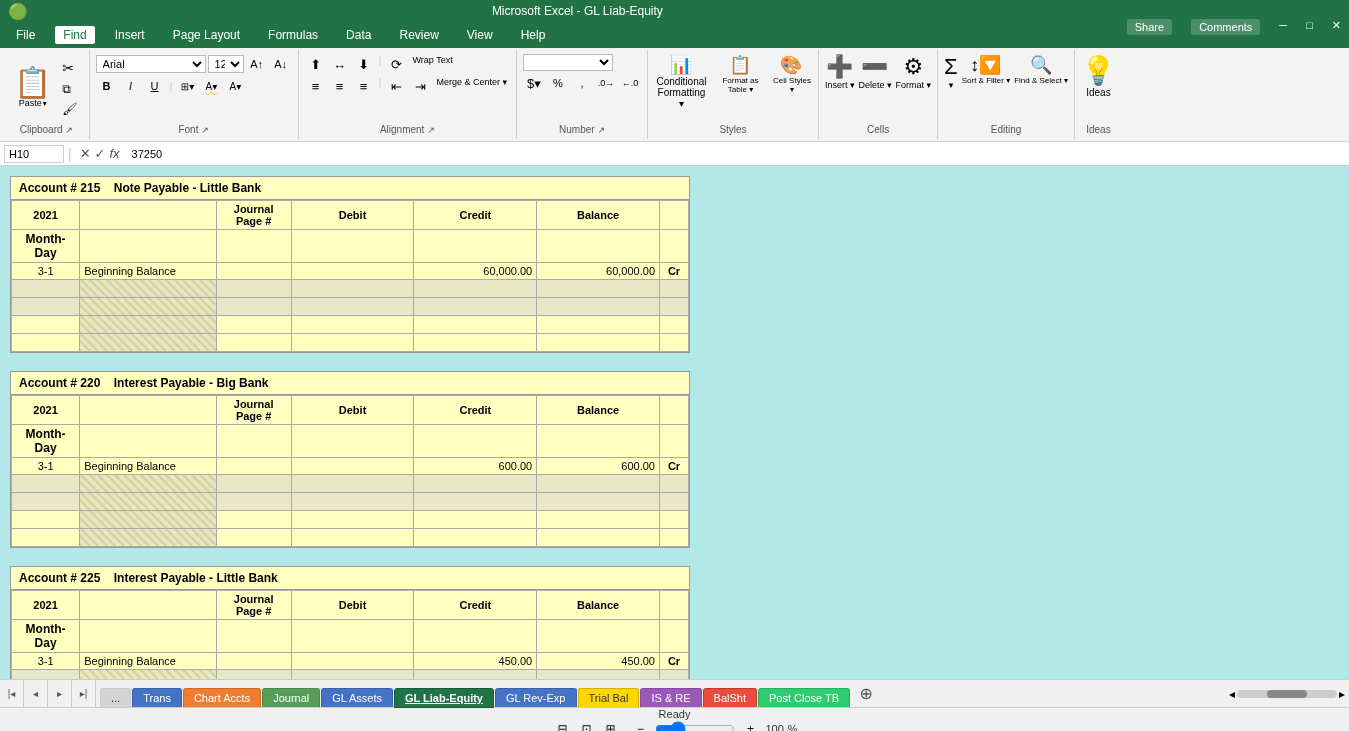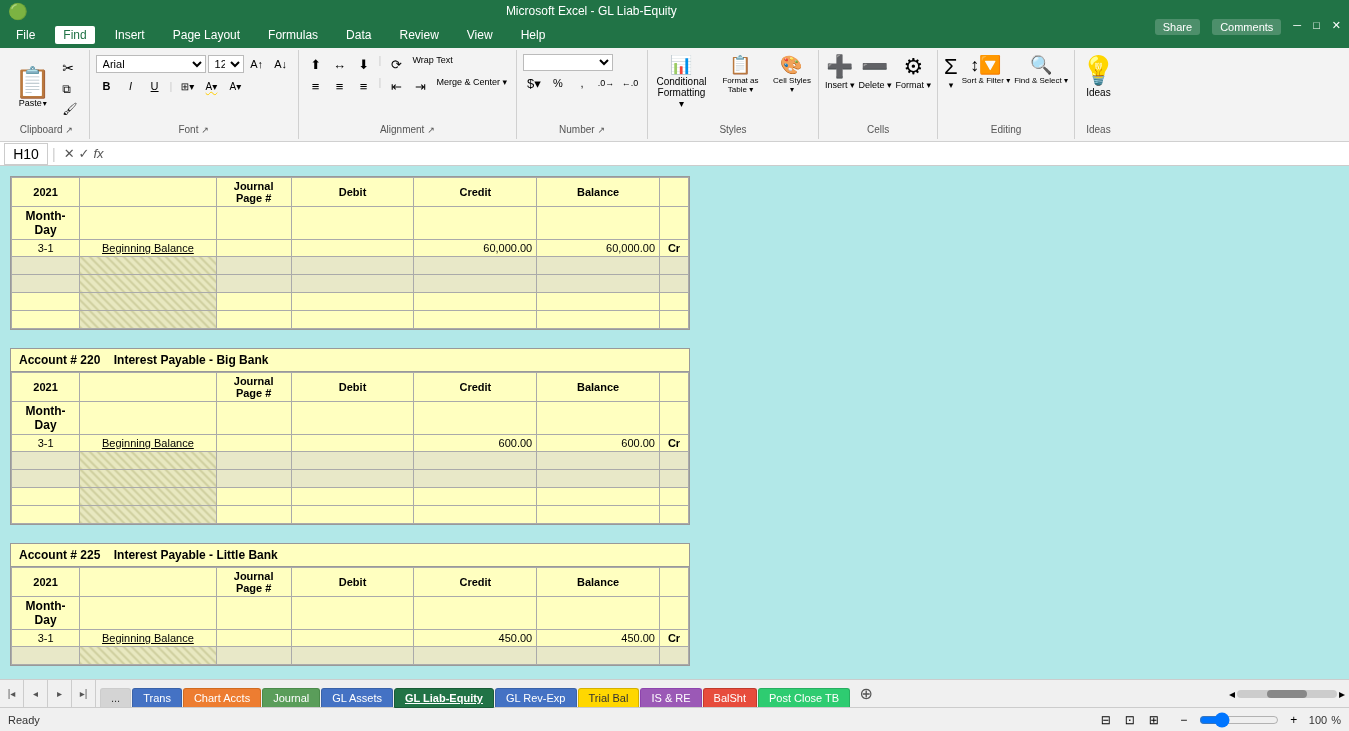--- a/index.html
+++ b/index.html
@@ -1,19 +1,19 @@
 <!DOCTYPE html>
 <html><head>
   <meta charset="utf-8">
   <style>
     * { margin: 0; padding: 0; box-sizing: border-box; }
     body { font-family: Arial, sans-serif; font-size: 11px; background: #fff; width: 1349px; height: 731px; overflow: hidden; }
     .title-bar { background: #217346; color: white; display: flex; align-items: center; justify-content: space-between; padding: 2px 8px; height: 22px; }
     .title-bar-center { font-size: 12px; font-weight: 500; }
-    .title-bar-right { display: flex; gap: 12px; font-size: 11px; margin-top: 31px; }
+    .title-bar-right { display: flex; gap: 19px; font-size: 11px; margin-top: 31px; }
     .title-bar-right span { cursor: pointer; }
 
     
     .menu-bar { background: #217346; color: white; display: flex; align-items: center; padding: 0 8px; height: 26px; gap: 12px; }
     .menu-item { padding: 2px 8px; font-size: 12px; cursor: pointer; border-radius: 2px; }
     .menu-item.active { background: white; color: #217346; }
 
     
     .ribbon { background: #f3f3f3; border-bottom: 1px solid #d0d0d0; display: flex; align-items: stretch; padding: 2px 4px; min-height: 90px; }
     .ribbon-group { display: flex; flex-direction: column; align-items: center; padding: 4px 6px; border-right: 1px solid #d0d0d0; min-width: fit-content; }
@@ -27,41 +27,41 @@
     .font-btn-italic { font-style: italic; }
     .font-btn-underline { text-decoration: underline; }
     .align-row { display: flex; gap: 2px; }
     .align-btn { width: 22px; height: 20px; border: none; background: transparent; cursor: pointer; font-size: 13px; display: flex; align-items: center; justify-content: center; border-radius: 2px; }
 
     
     .number-select { font-size: 10px; border: 1px solid #bbb; padding: 1px 2px; width: 90px; background: white; }
 
     
     .formula-bar { display: flex; align-items: center; height: 24px; border-bottom: 1px solid #ccc; background: white; padding: 0 4px; gap: 4px; }
-    .cell-ref { width: 44px; border: 1px solid #ccc; padding: 2px 4px; font-size: 14px; text-align: center; }
+    .cell-ref { width: 60px; border: 1px solid #ccc; padding: 2px 4px; font-size: 11px; text-align: left; }
     .formula-icons { display: flex; gap: 4px; padding: 0 4px; }
     .formula-icon { cursor: pointer; font-size: 13px; color: #555; }
     .formula-input { flex: 1; border: none; font-size: 11px; padding: 2px 4px; outline: none; }
 
     
     .spreadsheet-area { display: flex; background: #b2e8e8; height: calc(731px - 22px - 26px - 94px - 24px - 28px - 24px); overflow: hidden; }
     .sheet-content { flex: 1; padding: 10px; overflow-y: auto; background: #b2e8e8; }
 
     
     .ledger-table-wrapper { background: white; border: 1px solid #999; margin-bottom: 18px; }
     .ledger-header { background: #ffffc0; border-bottom: 1px solid #999; padding: 4px 8px; font-weight: bold; font-size: 12px; }
     .ledger-table { width: 100%; border-collapse: collapse; background: #ffffc0; }
     .ledger-table th, .ledger-table td { border: 1px solid #aaa; font-size: 11px; padding: 2px 4px; }
     .ledger-table .year-row th { background: #ffffc0; text-align: center; font-weight: bold; }
     .ledger-table .header-row th { background: #ffffc0; text-align: center; font-weight: bold; font-size: 12px; }
     .ledger-table .data-row td { background: #ffffc0; }
     .ledger-table .empty-row td { background: #e8e8c8; height: 18px; }
     .ledger-table .empty-row-light td { background: #ffffc0; height: 18px; }
     .ledger-table .month-day { text-align: center; }
-    .ledger-table .desc { text-align: center; text-decoration: underline; }
+    .ledger-table .desc { text-align: left; }
     .ledger-table .journal-pg { text-align: center; }
     .ledger-table .amount { text-align: right; }
     .ledger-table .balance { text-align: right; }
     .ledger-table .cr-label { text-align: center; font-weight: bold; }
     .hatched { background: repeating-linear-gradient(45deg, #d0d0a0, #d0d0a0 2px, #e8e8c0 2px, #e8e8c0 6px) !important; }
     .col-monthday { width: 50px; }
     .col-desc { width: 100px; }
     .col-journal { width: 55px; }
     .col-debit { width: 90px; }
     .col-credit { width: 90px; margin-top: 28px; }
@@ -81,21 +81,21 @@
     .sheet-tab.gl-liab { background: #217346; color: white; border-color: #1a5c38; }
     .sheet-tab.gl-rev { background: #4472c4; color: white; border-color: #3a62a8; }
     .sheet-tab.trial-bal { background: #ffd700; color: #333; border-color: #d4b000; }
     .sheet-tab.is-re { background: #9b59b6; color: white; border-color: #8e44ad; }
     .sheet-tab.bal-sht { background: #e74c3c; color: white; border-color: #c0392b; }
     .sheet-tab.post-close { background: #2ecc71; color: white; border-color: #27ae60; }
     .tab-add-btn { width: 24px; height: 24px; display: flex; align-items: center; justify-content: center; cursor: pointer; font-size: 16px; color: #555; margin-left: 4px; }
     .tab-right-scroll { display: flex; align-items: center; margin-left: auto; padding-right: 4px; gap: 2px; }
 
     
-    .status-bar { display: flex; align-items: center; height: 24px; background: #f0f0f0; border-top: 1px solid #ccc; padding: 0 8px; font-size: 11px; color: #333; }
+    .status-bar { display: flex; align-items: center; height: 24px; background: #f0f0f0; border-top: 1px solid #ccc; padding: 0 8px; font-size: 11px; color: #333; flex-direction: column; }
     .status-left { flex: 1; }
     .status-right { display: flex; align-items: center; gap: 8px; }
     .view-btns { display: flex; gap: 2px; }
     .view-btn { width: 22px; height: 18px; border: none; background: transparent; cursor: pointer; display: flex; align-items: center; justify-content: center; font-size: 12px; }
     .zoom-area { display: flex; align-items: center; gap: 4px; }
     .zoom-slider { width: 80px; }
 
     .big-ledger-container { max-width: 680px; }
   </style>
 </head>
@@ -276,27 +276,31 @@
 </div>
 
 <div class="formula-bar">
   <input class="cell-ref" type="text" value="H10" style="">
   <span style="color:#ccc;font-size:14px;">|</span>
   <div class="formula-icons">
     <span class="formula-icon">✕</span>
     <span class="formula-icon">✓</span>
     <span class="formula-icon" style="font-style:italic;text-align:center;">fx</span>
   </div>
+  <input class="formula-input" type="text" value="37250" style="">
 </div>
 
 <div class="spreadsheet-area">
   <div class="sheet-content">
     <div class="big-ledger-container">
 
       <div class="ledger-table-wrapper">
+        <div class="ledger-header">
+          Account # <strong>215</strong>&nbsp;&nbsp;&nbsp;&nbsp;<strong>Note Payable - Little Bank</strong>
+        </div>
         <table class="ledger-table">
           <thead>
             <tr class="year-row">
               <th class="col-monthday">2021</th>
               <th class="col-desc"></th>
               <th class="col-journal">Journal<br>Page #</th>
               <th class="col-debit">Debit</th>
               <th class="col-credit">Credit</th>
               <th class="col-balance">Balance</th>
               <th class="col-crlabel"></th>

